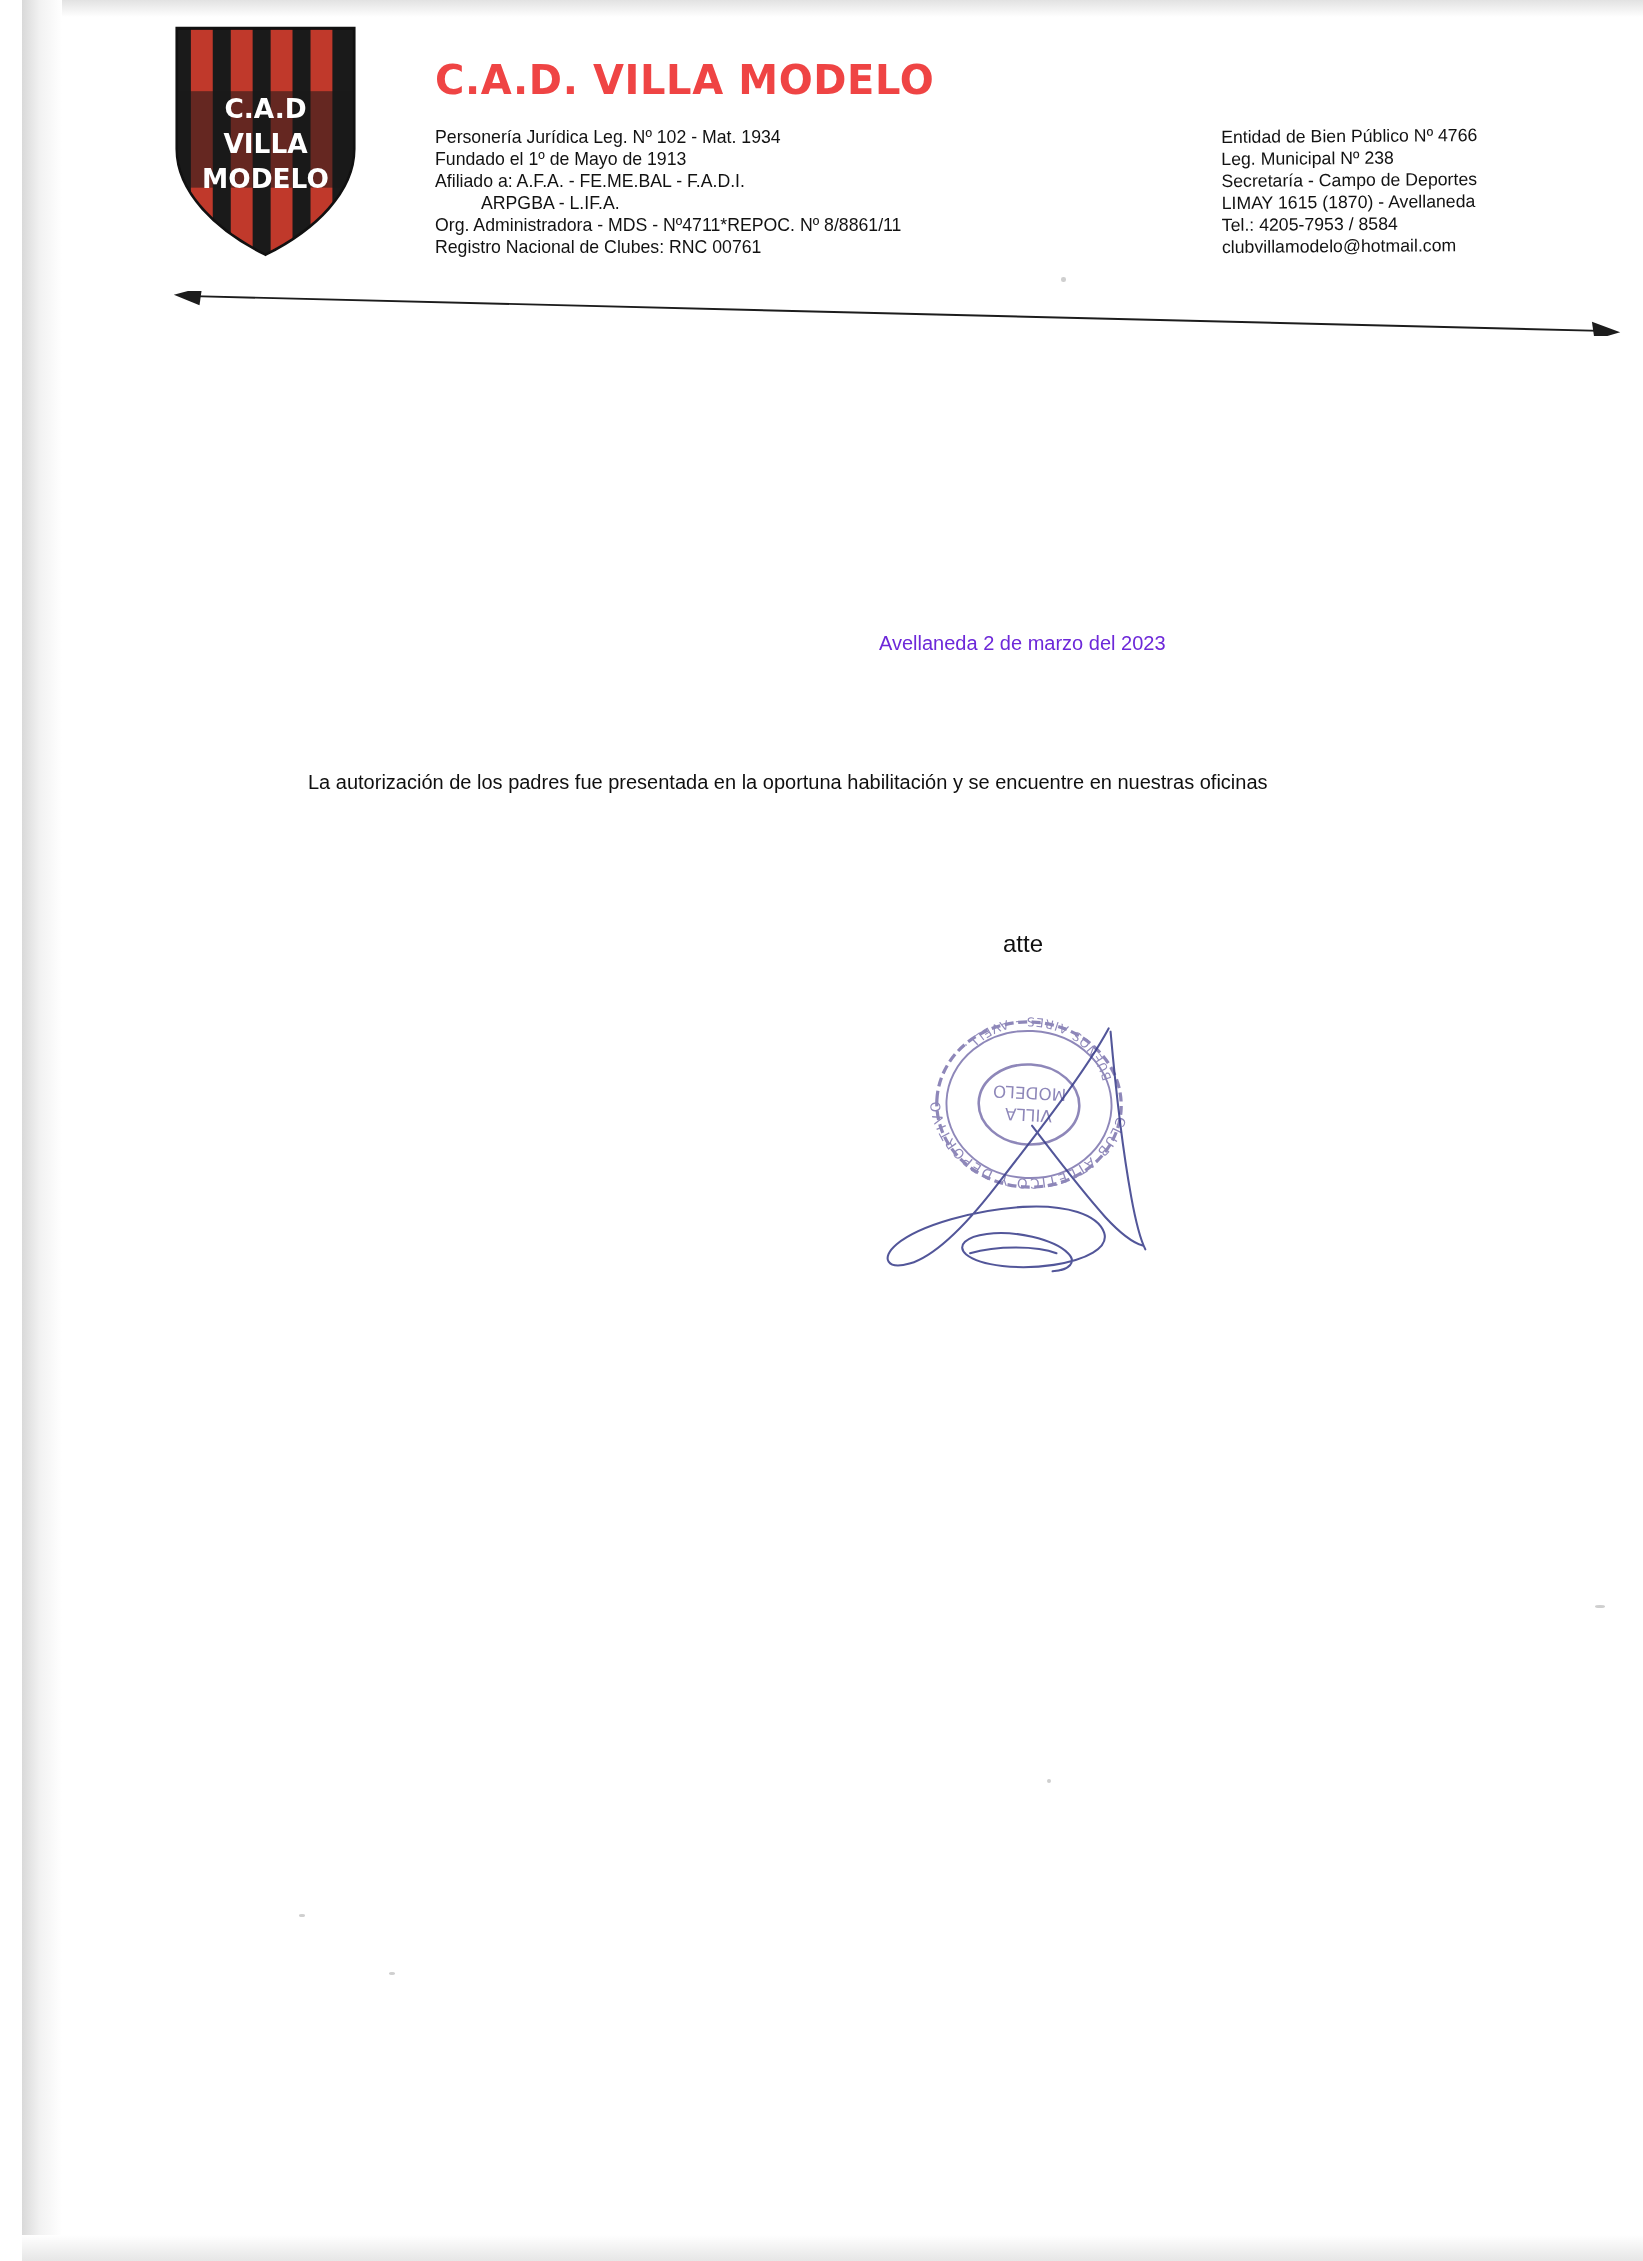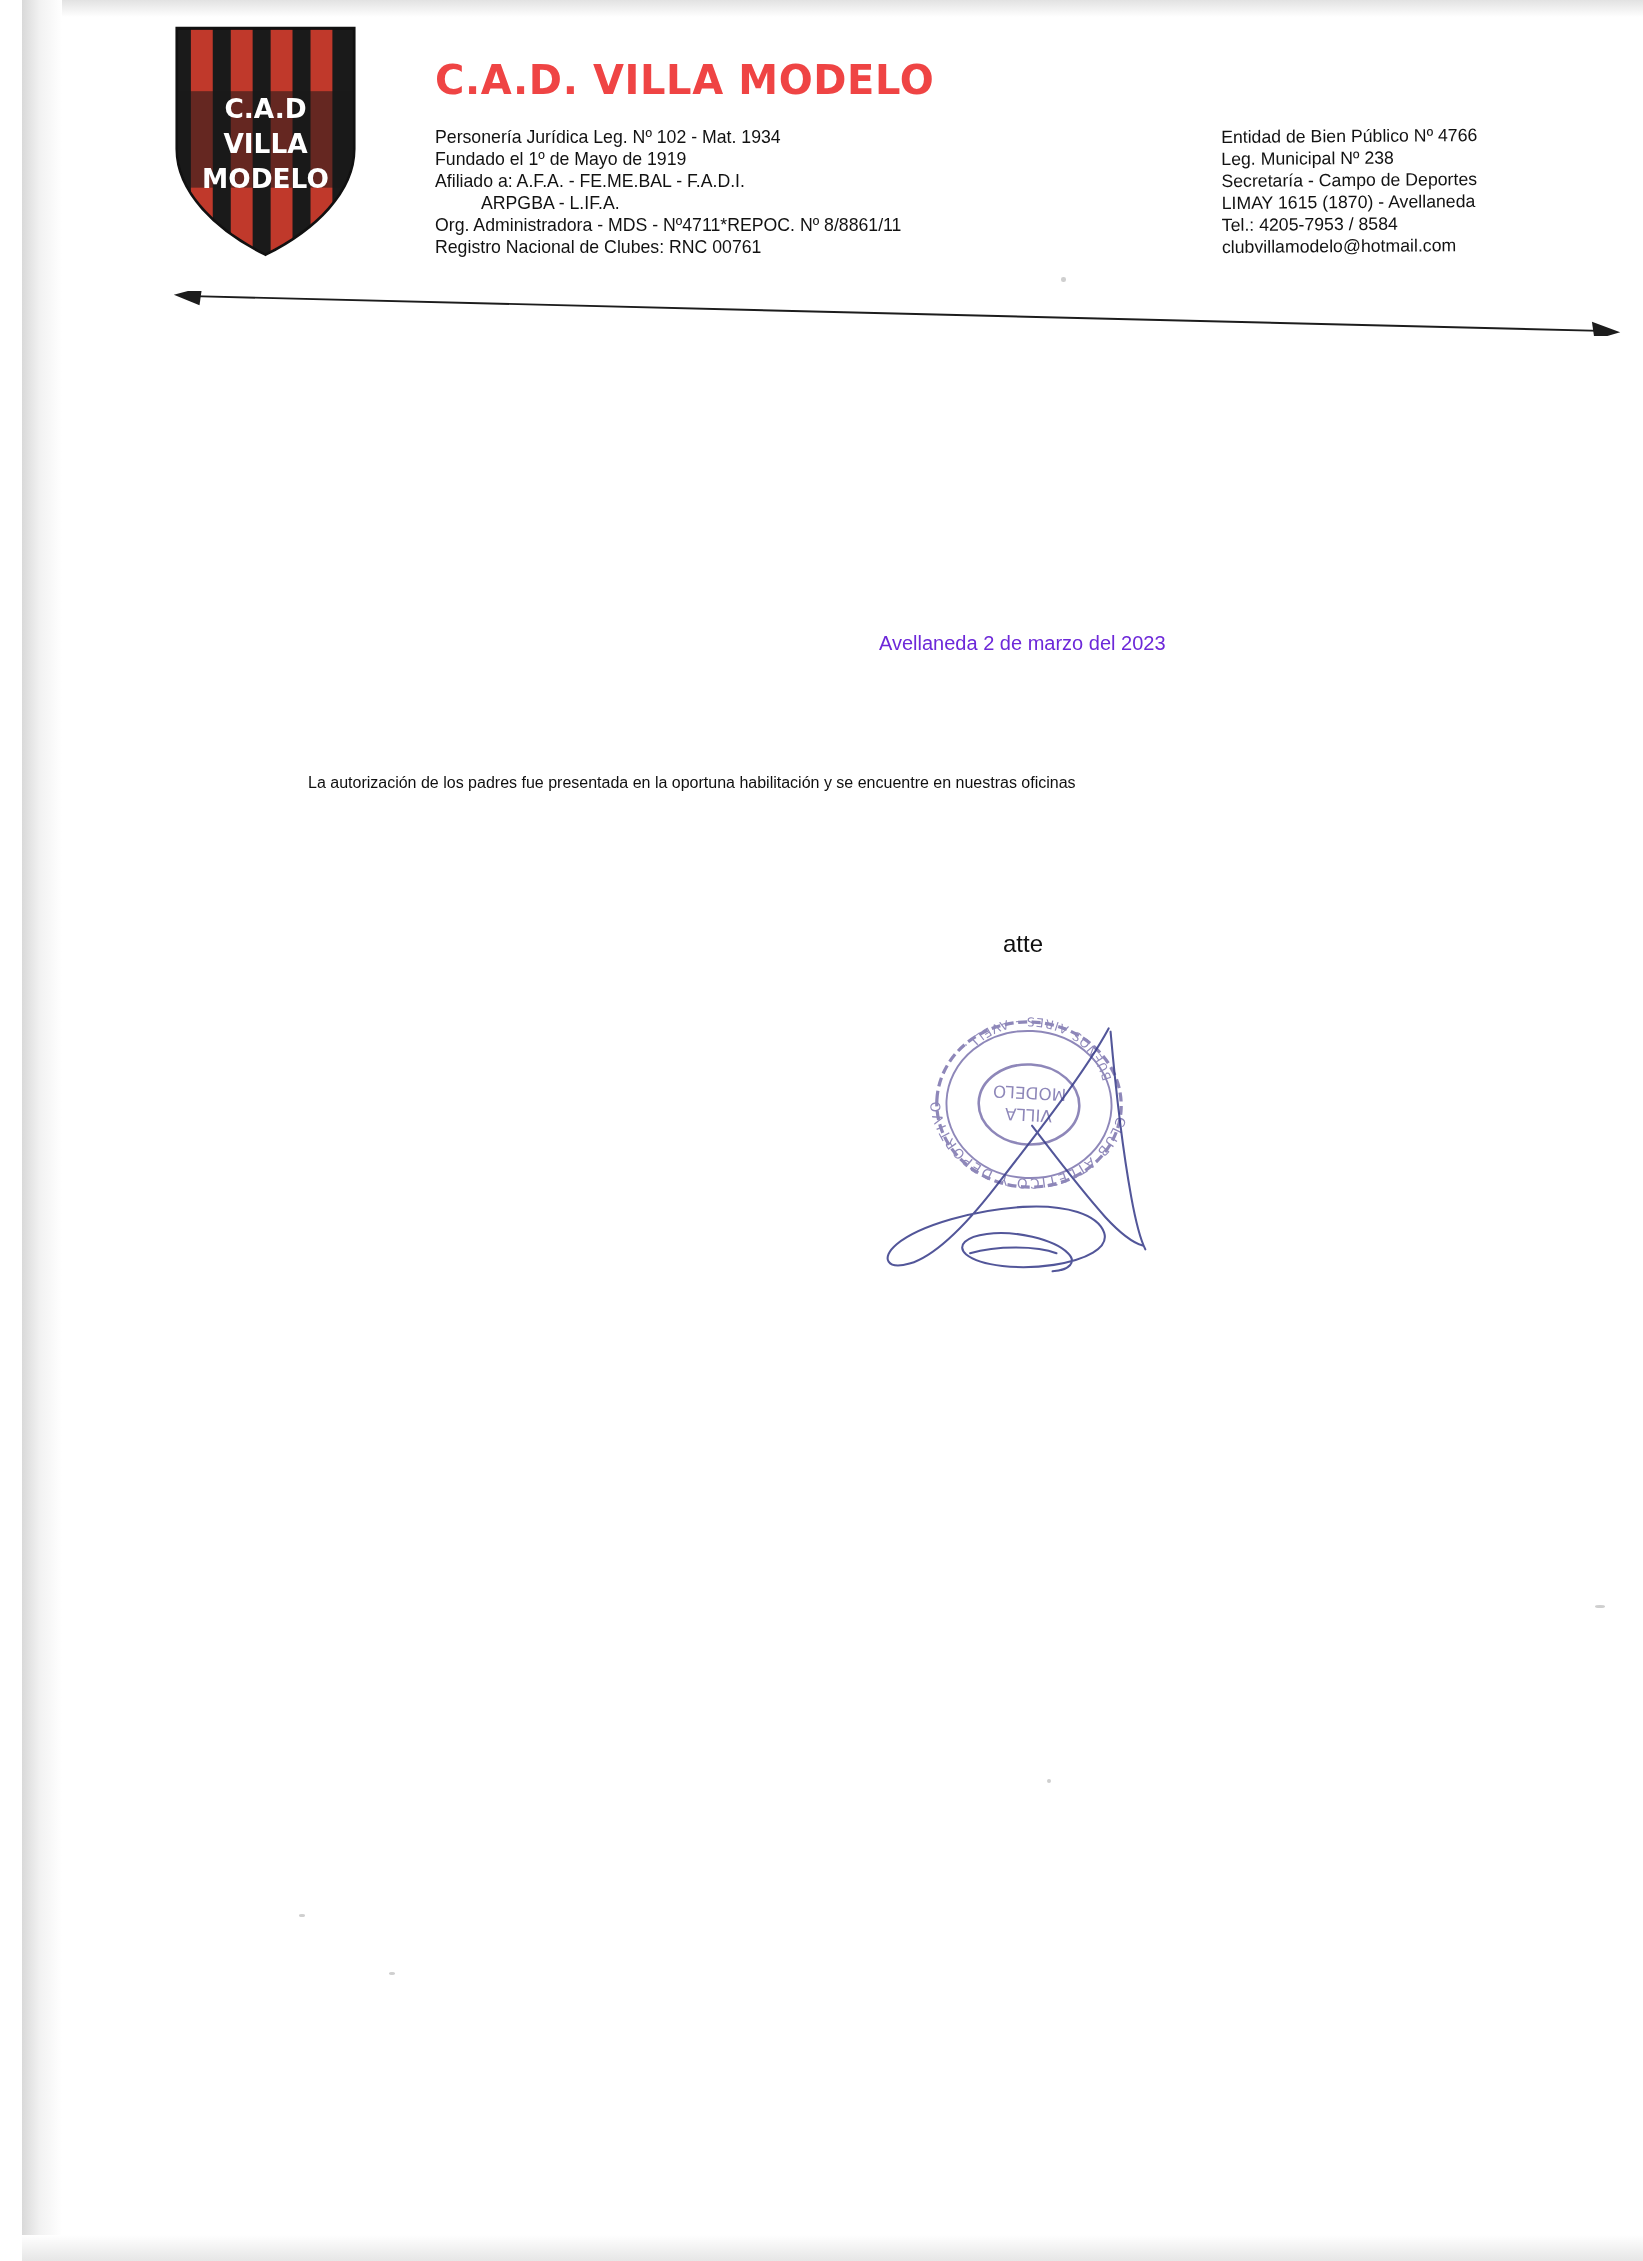--- a/index.html
+++ b/index.html
@@ -126,21 +126,21 @@
     color: #6d28d9;
     white-space: nowrap;
   }
 
   .paragraph {
     position: absolute;
     left: 286px;
     top: 761px;
     width: 1083px;
     font-family: "Liberation Sans", sans-serif;
-    font-size: 16px;
+    font-size: 20px;
     line-height: 43px;
     color: #101010;
   }
 
   .closing {
     position: absolute;
     left: 981px;
     top: 930px;
     font-family: "Liberation Sans", sans-serif;
     font-size: 24px;
@@ -204,21 +204,21 @@
         <text x="150" y="148" text-anchor="middle" font-family="DejaVu Sans, sans-serif" font-weight="700" font-size="41" fill="#ffffff">C.A.D</text>
         <text x="150" y="202" text-anchor="middle" font-family="DejaVu Sans, sans-serif" font-weight="700" font-size="41" fill="#ffffff">VILLA</text>
         <text x="150" y="256" text-anchor="middle" font-family="DejaVu Sans, sans-serif" font-weight="700" font-size="41" fill="#ffffff">MODELO</text>
       </svg>
     </div>
 
     <div class="club-title">C.A.D. VILLA MODELO</div>
 
     <div class="info-left">
       <div>Personería Jurídica Leg. Nº 102 - Mat. 1934</div>
-      <div>Fundado el 1º de Mayo de 1919</div>
+      <div>Fundado el 1º de Mayo de 1913</div>
       <div>Afiliado a: A.F.A. - FE.ME.BAL - F.A.D.I.</div>
       <div class="indent">ARPGBA - L.IF.A.</div>
       <div>Org. Administradora - MDS - Nº4711*REPOC. Nº 8/8861/11</div>
       <div>Registro Nacional de Clubes: RNC 00761</div>
     </div>
 
     <div class="info-right">
       <div>Entidad de Bien Público Nº 4766</div>
       <div>Leg. Municipal Nº 238</div>
       <div>Secretaría - Campo de Deportes</div>

